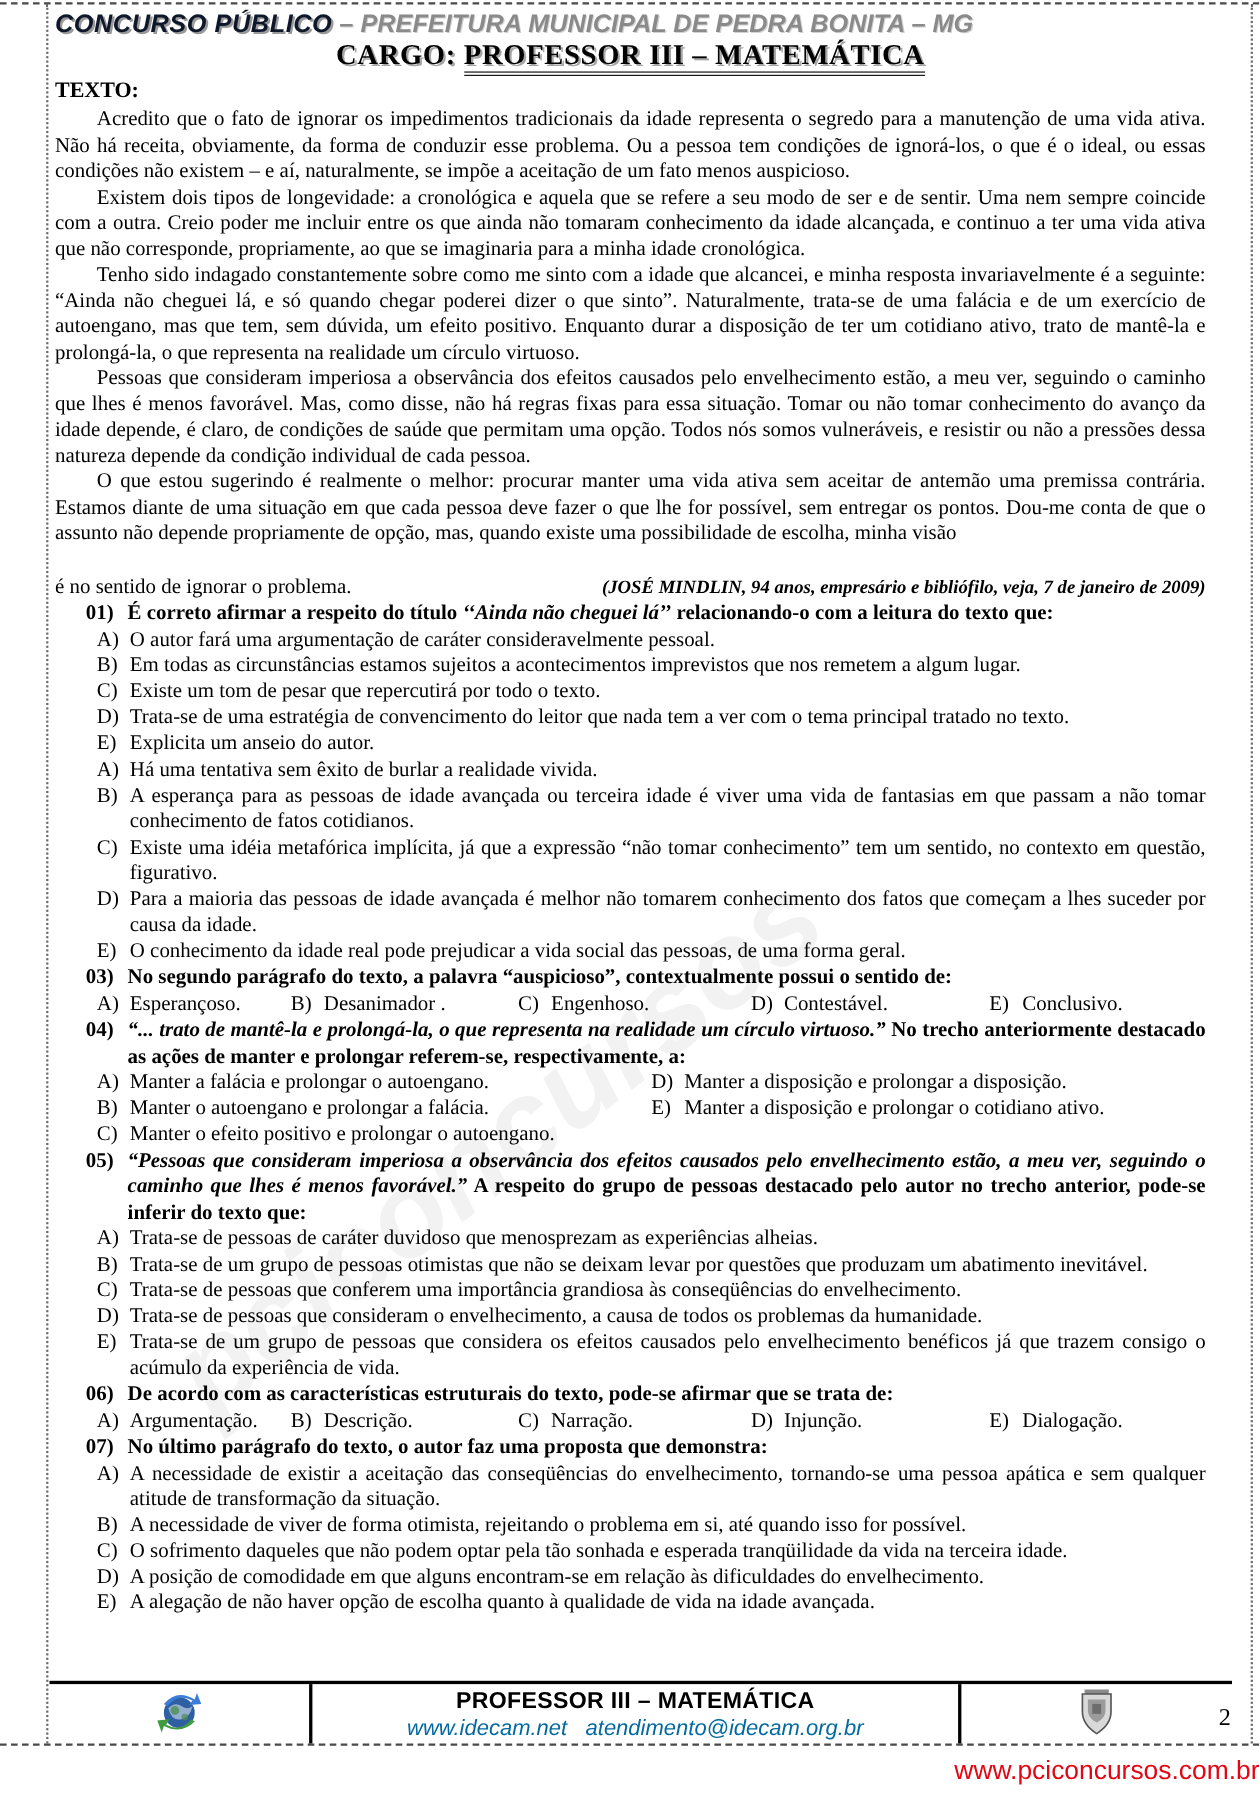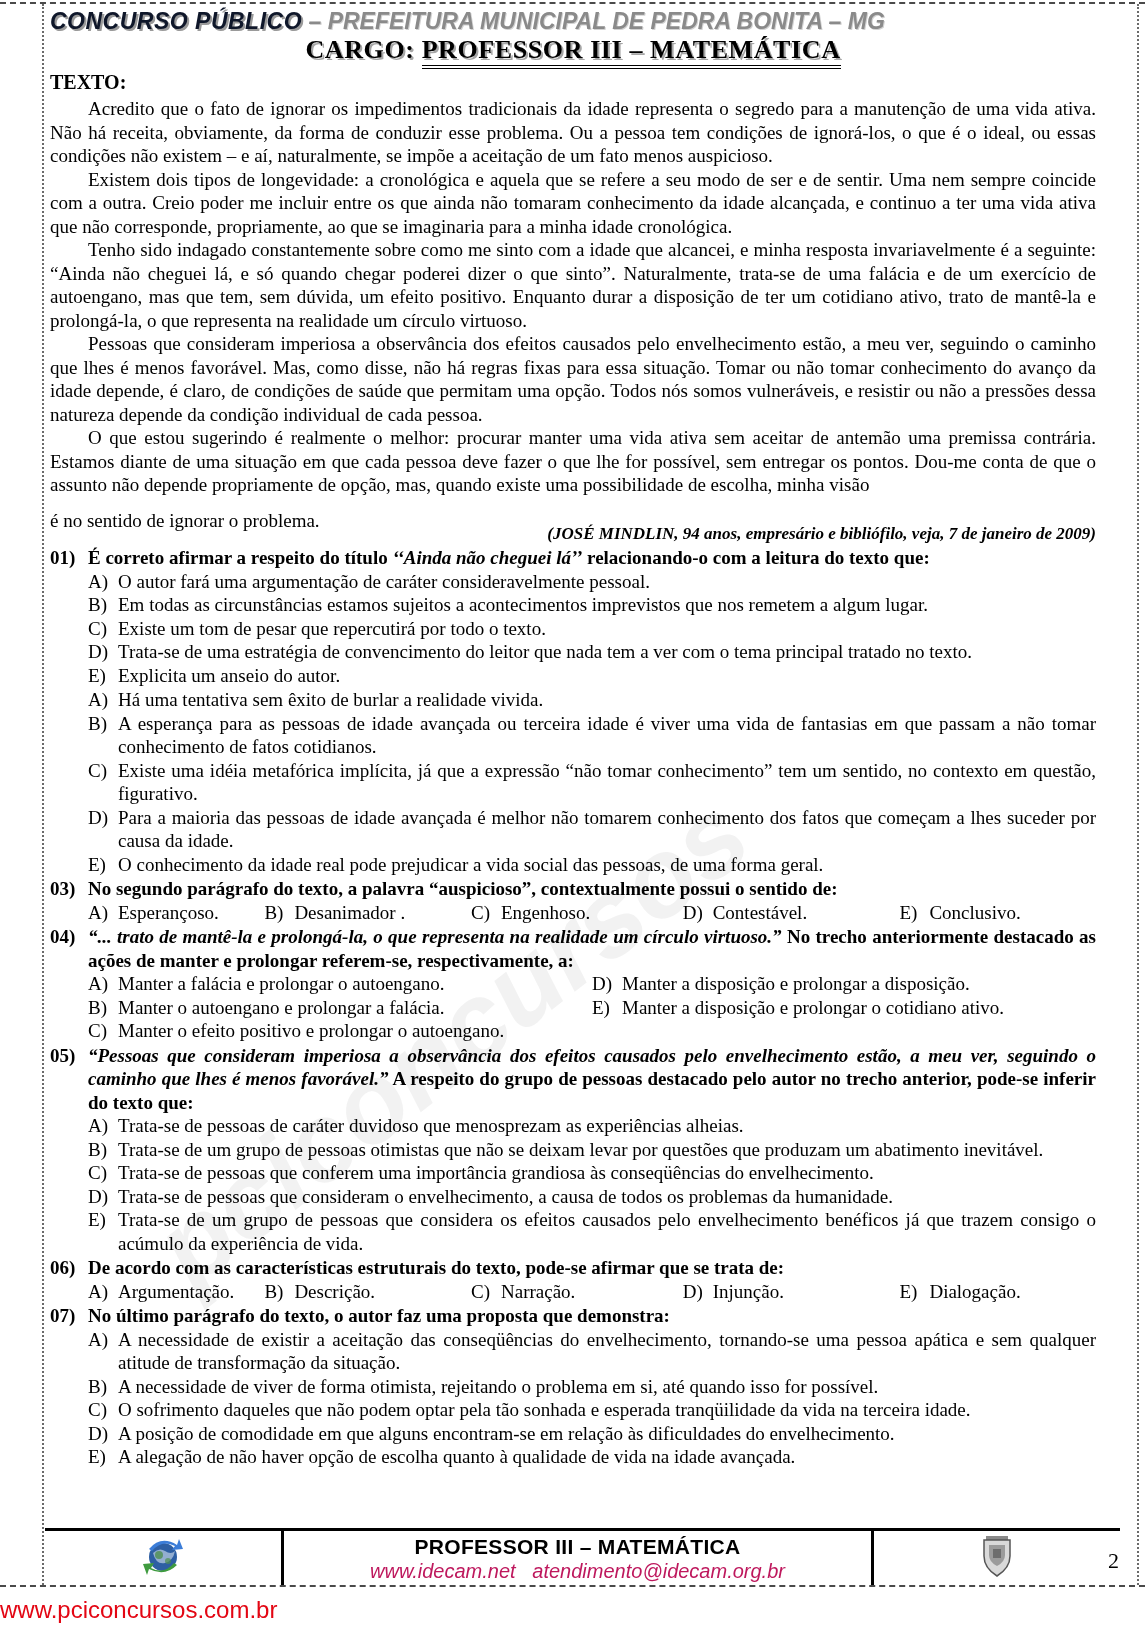--- a/index.html
+++ b/index.html
@@ -23,26 +23,26 @@
   .cargo-value { border-bottom:4px double #000; padding-bottom:1px; }
 
   
   .texto-row { position:relative; margin-top:6px; height:26px; font-size:20px; font-weight:bold; }
   .texto-label { position:absolute; left:0; top:0; }
   .texto-title { position:absolute; left:0; right:0; top:0; text-align:center; }
   .texto-title span { border-bottom:2px solid #000; padding-bottom:1px; }
 
   
   .para { margin:0; text-align:justify; text-indent:38px; font-size:19px; line-height:23.5px; }
-  .lastline-row { display:flex; justify-content:space-between; align-items:center; font-size:19px; line-height:23.5px;gap:23px; }
+  .lastline-row { display:flex; justify-content:space-between; align-items:flex-end; font-size:19px; line-height:23.5px;gap:23px; }
   .citation { font-weight:bold; font-style:italic; font-size:17px; white-space:nowrap;margin-top:25px; }
 
   
   .question { font-size:19px; line-height:23.5px; margin-top:1px; }
-  .q-head { display:flex; font-weight:bold; }
+  .q-head { display:flex; font-weight:bold;margin-left:28px; }
   .q-num  { flex:0 0 38px; }
   .q-stem { flex:1; text-align:justify; }
   .q-stem .it { font-style:italic; }
   .options { margin-left:38px; }
   .option { display:flex; }
   .opt-letter { flex:0 0 30px; }
   .opt-text { flex:1; text-align:justify; }
   .options.row { display:flex; }
   .options.row .option { flex:0 0 auto; }
   .options.row .option:nth-child(1) { width:17.5%; }
@@ -59,25 +59,25 @@
     font-family:"Liberation Sans", sans-serif; font-style:italic; font-weight:bold;
     font-size:110px; color:rgba(195,195,195,0.22); pointer-events:none; white-space:nowrap;
   }
 
   
   .footer { position:absolute; left:45px; top:1528px; width:1075px; }
   .footer-box { border-top:3px solid #000; display:grid; grid-template-columns:236px 593px 246px; height:54px; }
   .fcell { display:flex; align-items:center; justify-content:center; }
   .fcell.mid { flex-direction:column; border-left:3px solid #000; border-right:3px solid #000; padding-top:1px; }
   .footer-title { font-family:"Liberation Sans", sans-serif; font-weight:bold; font-size:21px; letter-spacing:0.3px; line-height:24px; }
-  .footer-site  { font-family:"Liberation Sans", sans-serif; font-style:italic; font-size:20px; line-height:24px; color:#be185d; white-space:pre; }
+  .footer-site  { font-family:"Liberation Sans", sans-serif; font-style:italic; font-size:20px; line-height:24px; color:#0369a1; white-space:pre; }
   .page-num { position:absolute; left:1108px; top:1548px; font-size:22px; }
 
   .external-link {
-    position:absolute; top:1596px; left:0; width:1145px; text-align:left;
+    position:absolute; top:1596px; left:0; width:1145px; text-align:right;
     font-family:"Liberation Sans", sans-serif; font-size:24px; color:#e30613; cursor:pointer;
   }
 </style>
 </head>
 <body>
 
 <div class="page">
   <div class="b-top"></div>
   <div class="b-left"></div>
   <div class="b-right"></div>

